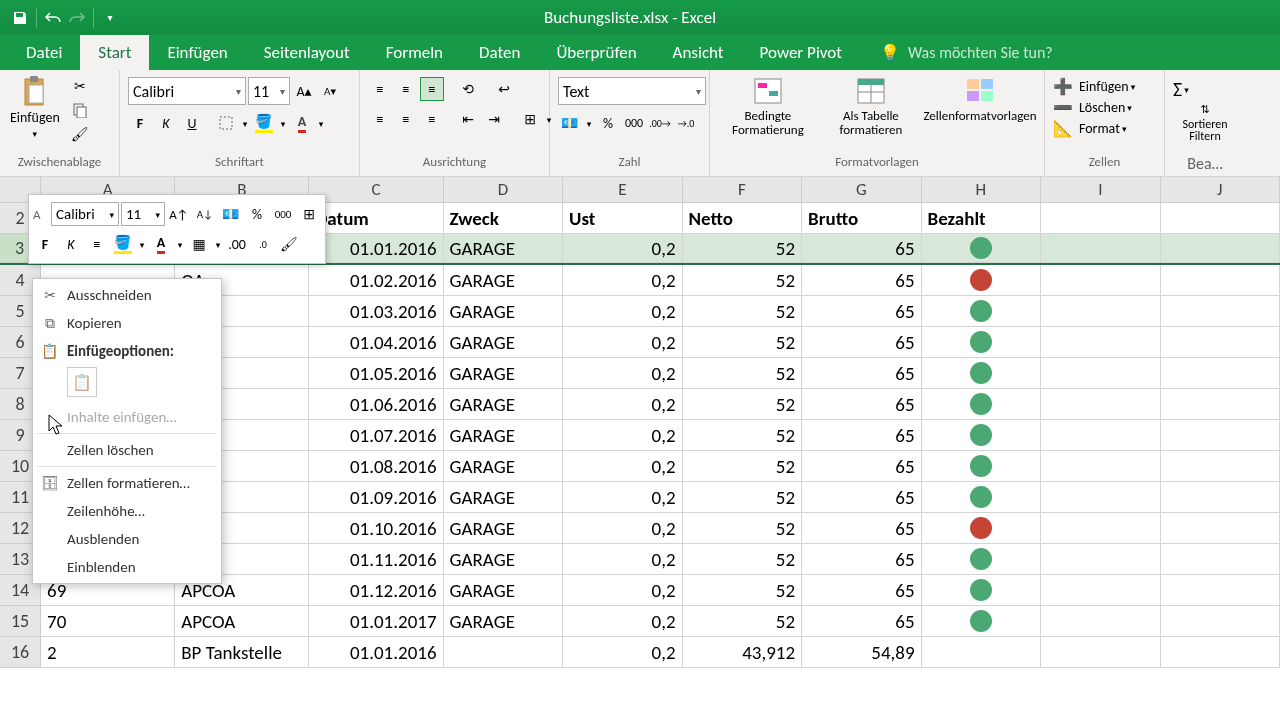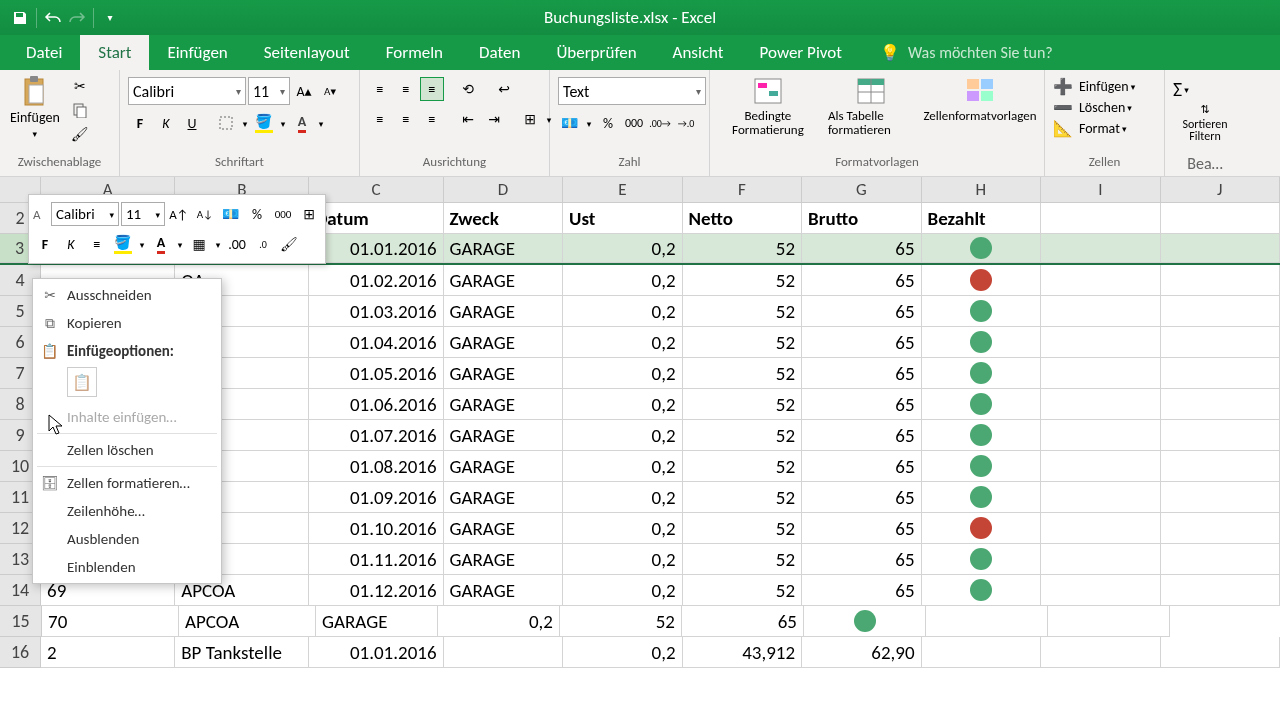--- a/index.html
+++ b/index.html
@@ -223,21 +223,21 @@
       </div>
       <div class="bigbtn" style="width:100px">
         <div class="icon-box">
             <svg width="30" height="28">
               <rect x="2" y="2" width="26" height="24" fill="#fff" stroke="#888"></rect>
               <rect x="2" y="2" width="26" height="6" fill="#4a8"></rect>
               <line x1="15" y1="2" x2="15" y2="26" stroke="#888"></line>
               <line x1="2" y1="15" x2="28" y2="15" stroke="#888"></line>
             </svg>
           </div>
-        <span style="font-size:13px;text-align:left;line-height:1.1">Als Tabelle formatieren</span>
+        <span style="font-size:13px;text-align:center;line-height:1.1">Als Tabelle formatieren</span>
       </div>
       <div class="bigbtn" style="width:120px">
         <div class="icon-box">
             <svg width="30" height="28">
               <rect x="2" y="2" width="12" height="10" fill="#fc9"></rect>
               <rect x="16" y="2" width="12" height="10" fill="#9cf"></rect>
               <rect x="2" y="14" width="12" height="10" fill="#c9f"></rect>
               <rect x="16" y="14" width="12" height="10" fill="#9fc"></rect>
             </svg>
           </div>
@@ -487,39 +487,40 @@
       <div class="cell" style="width:122px;justify-content:center">
         <div class="status-dot green"></div>
       </div>
       <div class="cell" style="width:122px"></div>
       <div class="cell" style="width:122px"></div>
     </div>
     <div class="drow">
       <div class="rh">15</div>
       <div class="cell" style="width:137px">70</div>
       <div class="cell" style="width:137px">APCOA</div>
+      <div class="cell r" style="width:137px">01.01.2017</div>
       <div class="cell" style="width:122px">GARAGE</div>
       <div class="cell r" style="width:122px">0,2</div>
       <div class="cell r" style="width:122px">52</div>
       <div class="cell r" style="width:122px">65</div>
       <div class="cell" style="width:122px;justify-content:center">
         <div class="status-dot green"></div>
       </div>
       <div class="cell" style="width:122px"></div>
       <div class="cell" style="width:122px"></div>
     </div>
     <div class="drow">
       <div class="rh">16</div>
       <div class="cell" style="width:137px">2</div>
       <div class="cell" style="width:137px">BP Tankstelle</div>
       <div class="cell r" style="width:137px">01.01.2016</div>
       <div class="cell" style="width:122px"></div>
       <div class="cell r" style="width:122px">0,2</div>
       <div class="cell r" style="width:122px">43,912</div>
-      <div class="cell r" style="width:122px">62,90</div>
+      <div class="cell r" style="width:122px">54,89</div>
       <div class="cell" style="width:122px;justify-content:center"></div>
       <div class="cell" style="width:122px"></div>
       <div class="cell" style="width:122px"></div>
     </div>
   </div>
 
 <div class="mini-toolbar">
   <div class="mt-row">
     <span style="font-size:13px;color:#666;width:16px">A</span>
     <div class="mt-combo" style="width:68px">

